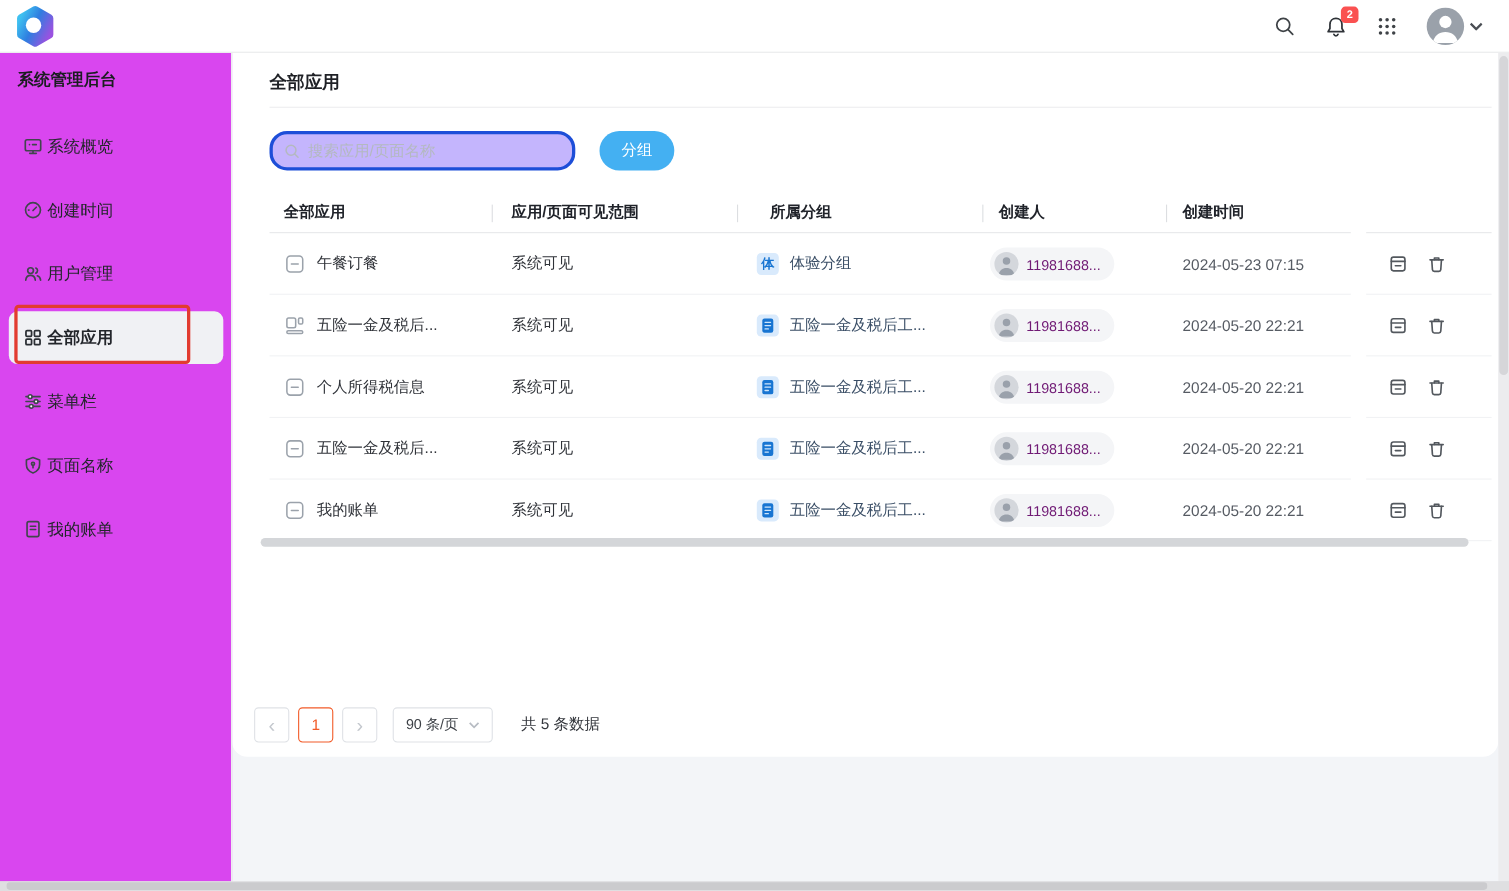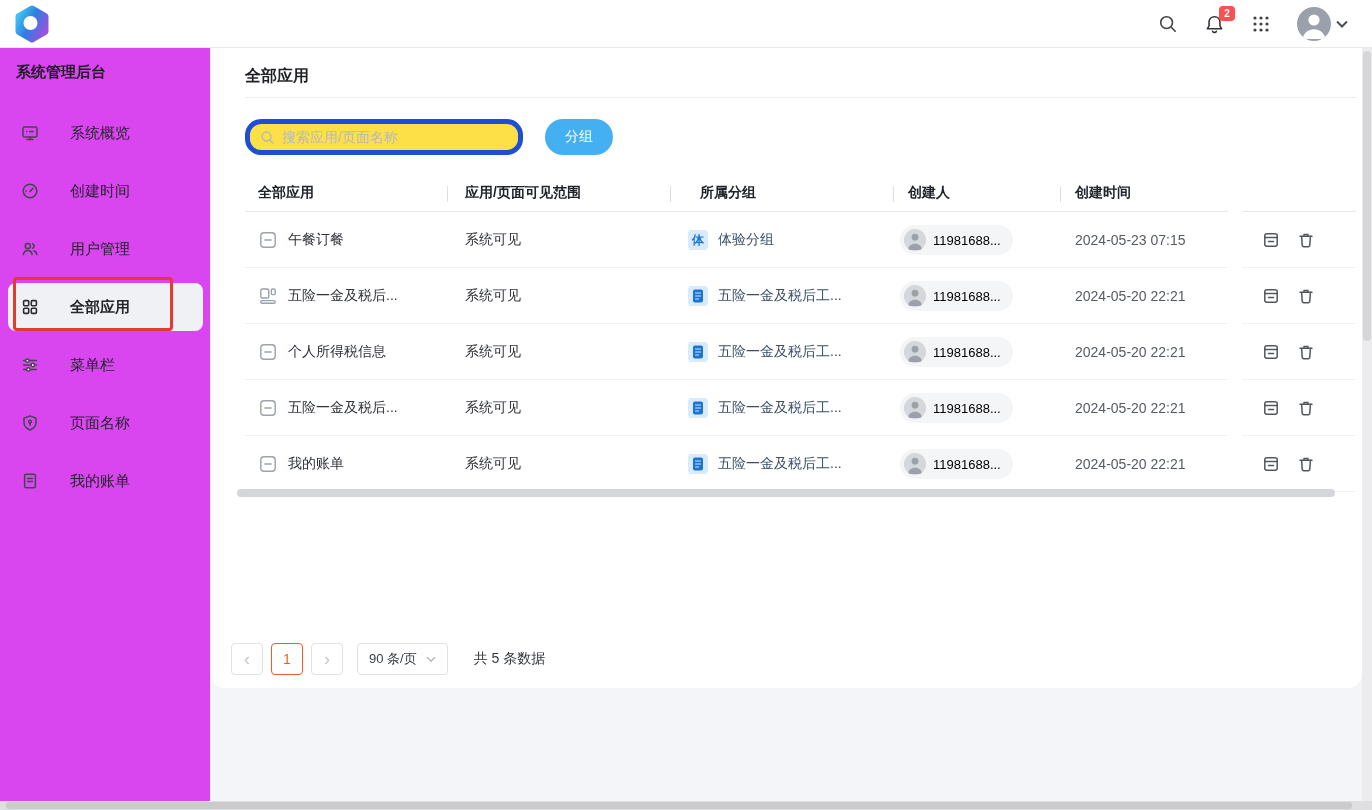--- a/index.html
+++ b/index.html
@@ -14,53 +14,53 @@
   .tb-icon { display:flex; align-items:center; justify-content:center; cursor:pointer; }
   .bell-wrap { position:relative; }
   .notif-badge { position:absolute; top:-8px; right:-10px; min-width:16px; height:15px; padding:0 3px; background:#fa5151; border-radius:4px; color:#fff; font-size:10px; font-weight:700; line-height:15px; text-align:center; }
   .avatar-wrap { display:flex; align-items:center; gap:5px; }
   .avatar { width:34px; height:34px; border-radius:50%; background:#9aa1aa; overflow:hidden; display:flex; align-items:flex-end; justify-content:center; }
 
   
   .sidebar { position:absolute; left:0; top:48px; width:211px; height:754px; background:#d946ef; border-right:1px solid #ecedef; z-index:3; }
   .sidebar-title { position:absolute; top:15px; left:16px; font-size:15px; font-weight:700; color:#1b1d21; }
   .menu { position:absolute; top:61px; left:0; width:211px; padding:0 8px; }
-  .menu-item { height:48px; margin-bottom:10px; display:flex; align-items:center; gap:31px; padding-left:13px; font-size:15px; color:#23262b; border-radius:8px; cursor:pointer; }
+  .menu-item { height:48px; margin-bottom:10px; display:flex; align-items:center; gap:4px; padding-left:13px; font-size:15px; color:#23262b; border-radius:8px; cursor:pointer; }
   .menu-item.active { background:#f0f1f4; font-weight:700; }
   .menu-ic { width:18px; height:18px; display:flex; align-items:center; justify-content:center; }
   .annotation-box { position:absolute; left:13px; top:277px; width:160px; height:54px; border:3px solid #e23b30; border-radius:4px; z-index:8; pointer-events:none; }
 
   
   .gray-bg { position:absolute; left:211px; top:48px; width:1151px; height:754px; background:#f3f5f8; z-index:1; }
   .card { position:absolute; left:211px; top:48px; width:1151px; height:640px; background:#fff; border-radius:0 0 14px 14px; z-index:2; }
   .page-title { padding:17px 34px 10px; font-size:16px; font-weight:700; color:#1f2126; line-height:22px; }
   .title-divider { margin:0 6px 0 34px; border-bottom:1px solid #ededef; }
 
   .toolbar { margin:21px 34px 0; display:flex; align-items:center; }
-  .search-box { width:278px; height:36px; border:5px solid #1d4ed8; border-radius:16px; background:#fde047; display:flex; align-items:center; gap:7px; padding:0 10px; }
+  .search-box { width:278px; height:36px; border:3px solid #1d4ed8; border-radius:16px; background:#c4b5fd; display:flex; align-items:center; gap:7px; padding:0 10px; }
   .search-box input { border:none; outline:none; flex:1; font-size:14px; color:#333; background:transparent; }
   .search-box input::placeholder { color:#b4b9c0; }
   .group-btn { margin-left:22px; width:68px; height:36px; border:none; border-radius:18px; background:#44b0f2; color:#fff; font-size:14px; cursor:pointer; }
 
   
   .table-wrap { position:relative; margin:21px 6px 0 34px; width:1111px; }
   .thead { position:relative; height:36px; border-bottom:1px solid #e7e8ea; }
   .th { position:absolute; top:8px; font-size:14px; font-weight:700; color:#20232a; white-space:nowrap; }
   .th-div { position:absolute; top:10px; width:1px; height:16px; background:#dcdee1; }
   .trow { position:relative; height:56px; border-bottom:1px solid #f1f2f4; }
   .cell { position:absolute; top:0; height:56px; display:flex; align-items:center; font-size:14px; color:#2f3238; white-space:nowrap; }
   .c-app { left:13px; gap:10px; }
   .c-vis { left:220px; }
   .c-grp { left:443px; gap:10px; color:#3a4e66; }
   .c-cre { left:655px; }
   .c-time { left:830px; color:#565b63; }
   .c-act { left:1017px; gap:17px; z-index:3; }
   .badge-sq { width:20px; height:20px; border-radius:4px; background:#d9eafc; color:#1875d2; font-size:12px; font-weight:700; display:flex; align-items:center; justify-content:center; }
   .group-ic { width:20px; height:20px; border-radius:4px; background:#d9eafc; display:flex; align-items:center; justify-content:center; }
-  .creator-pill { height:30px; background:#f4f5f7; border-radius:15px; display:flex; align-items:center; gap:7px; padding:0 12px 0 4px; font-size:13px; color:#000000; }
+  .creator-pill { height:30px; background:#f4f5f7; border-radius:15px; display:flex; align-items:center; gap:7px; padding:0 12px 0 4px; font-size:13px; color:#701a75; }
   .pill-avatar { width:22px; height:22px; border-radius:50%; background:#d4d7dc; overflow:hidden; display:flex; align-items:flex-end; justify-content:center; }
   .act-btn { width:18px; height:18px; display:flex; align-items:center; justify-content:center; cursor:pointer; }
   .col-gutter { position:absolute; left:983px; top:0; width:14px; height:316px; background:#fff; z-index:2; }
   .hscroll-thumb { position:relative; margin:-3px 0 0 -8px; width:1098px; height:8px; border-radius:4px; background:#d4d6d9; z-index:3; }
 
   
   .pagination { display:flex; align-items:center; margin:146px 0 0 20px; }
   .pg-btn { width:32px; height:32px; margin-right:8px; border:1px solid #dfe2e6; border-radius:4px; background:#fff; display:flex; align-items:center; justify-content:center; color:#c3c7cd; font-size:18px; line-height:1; cursor:pointer; }
   .pg-current { border-color:#f25b28; color:#f25b28; font-size:14px; font-weight:400; }
   .pg-size { margin-left:6px; height:32px; border:1px solid #dfe2e6; border-radius:4px; background:#fff; display:flex; align-items:center; gap:9px; padding:0 11px; font-size:13px; color:#3c4046; cursor:pointer; }

